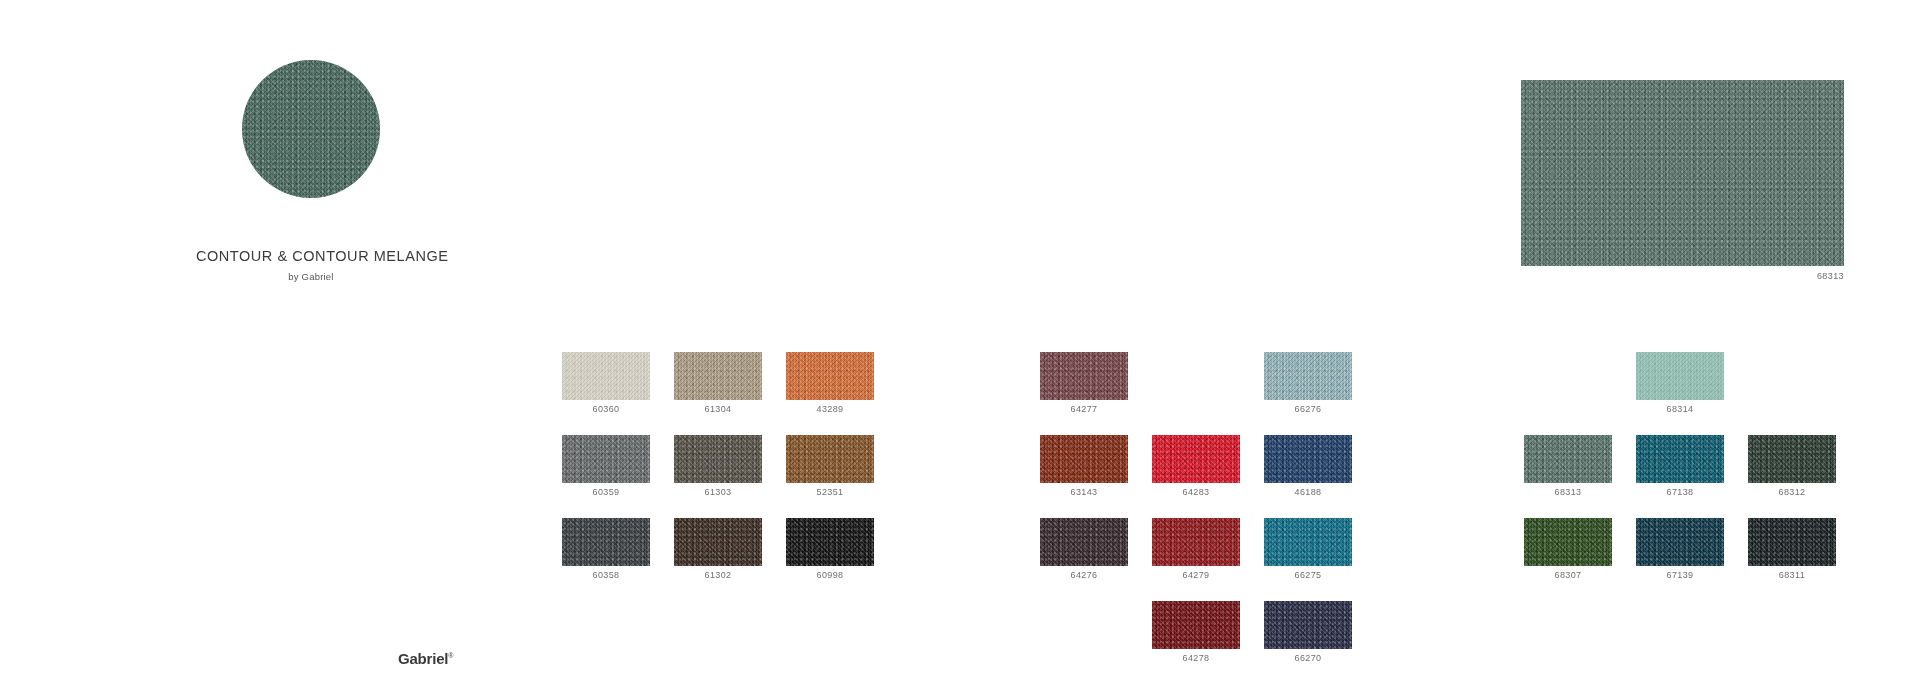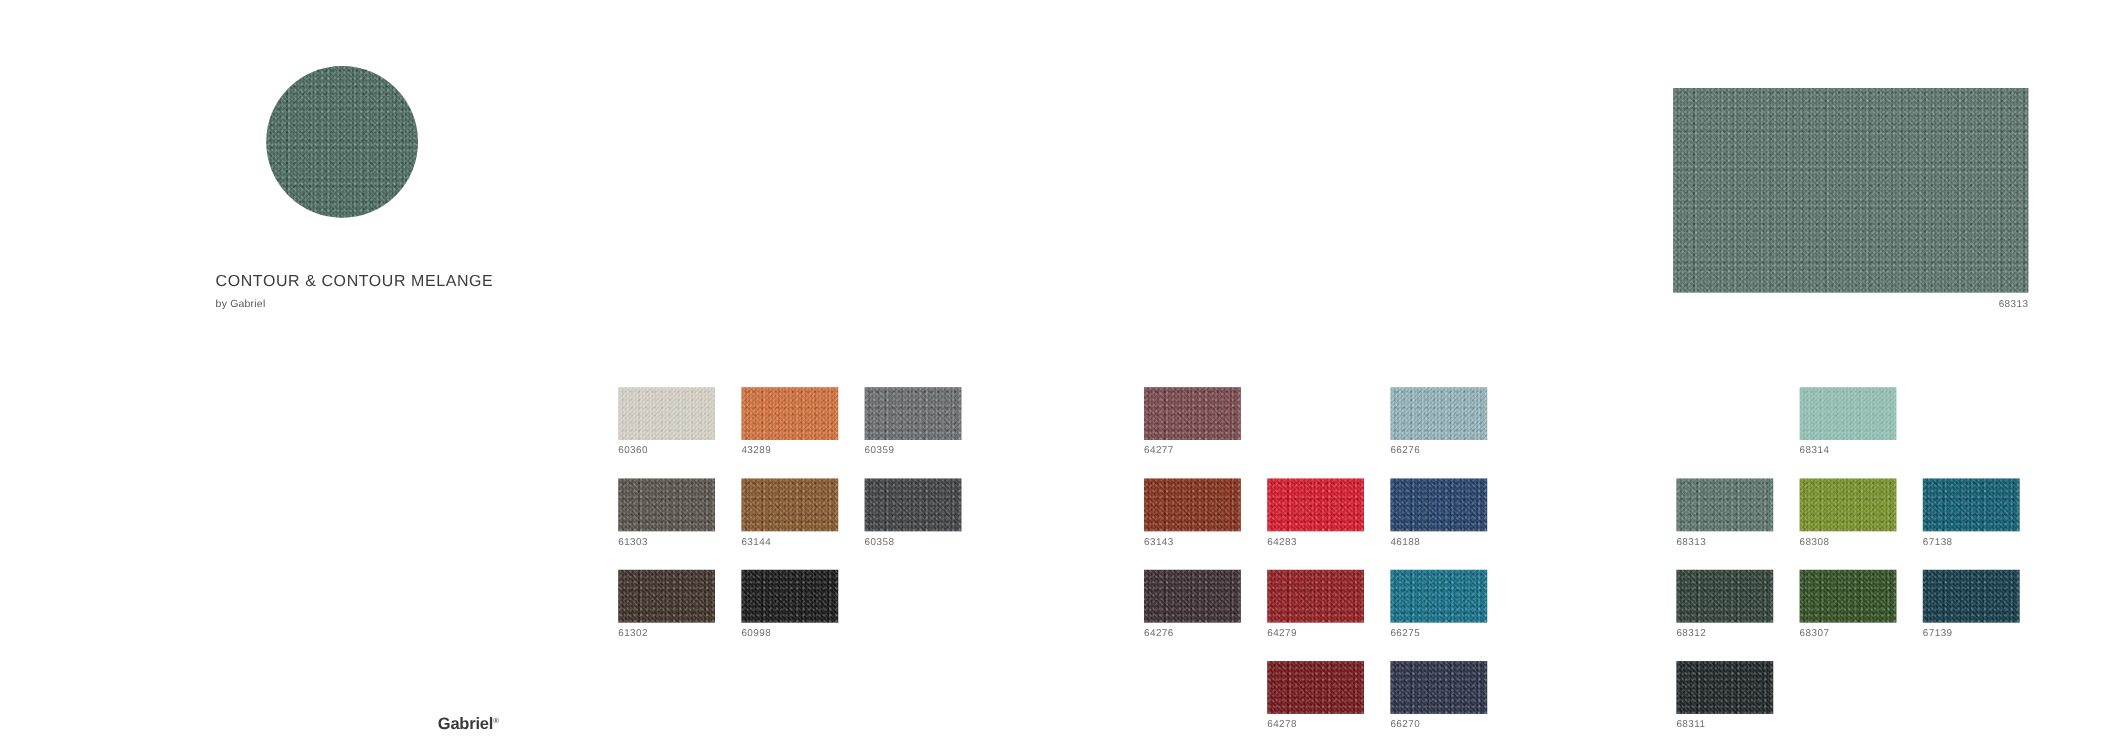--- a/index.html
+++ b/index.html
@@ -38,21 +38,21 @@
   #hero-circle{
     width:138px;height:138px;border-radius:50%;
     margin:0 auto;
   }
   #brand-title{
     margin-top:50px;text-align:center;
     font-size:14.5px;letter-spacing:.55px;color:#3b3b3b;font-weight:400;
     white-space:nowrap;
   }
   #brand-sub{
-    margin-top:7px;text-align:left;
+    margin-top:7px;text-align:center;
     font-size:9.5px;color:#555;letter-spacing:.2px;
   }
 
   
   #hero-wrap{position:absolute;left:1521px;top:80px;width:323px;}
   #hero-swatch{width:323px;height:186px;}
   #hero-label{
     margin-top:5px;text-align:right;
     font-size:9px;color:#6b6b6b;letter-spacing:.4px;
   }
@@ -62,21 +62,21 @@
   #group-neutrals{left:562px;}
   #group-reds{left:1040px;}
   #group-greens{left:1524px;}
 
   .grid{display:grid;grid-template-columns:repeat(3,88px);
         column-gap:24px;row-gap:20px;}
   .cell{width:88px;}
   .cell.empty{visibility:hidden;}
   .swatch{width:88px;height:48px;}
   .sw-label{
-    margin-top:4px;text-align:left;
+    margin-top:4px;text-align:center;
     font-size:9px;color:#6e6e6e;letter-spacing:.4px;line-height:11px;
   }
 
   
   #footer-logo{
     position:absolute;left:398px;top:650px;
     font-size:15px;font-weight:bold;color:#3a3a3a;letter-spacing:-.2px;
   }
   #footer-logo .reg{font-size:7px;vertical-align:super;font-weight:normal;}
 </style>
@@ -96,34 +96,38 @@
     <div id="hero-label">68313</div>
   </div>
 
   <div class="group" id="group-neutrals">
     <div class="grid">
         <div class="cell">
           <div class="swatch fab" style="--c: #dcd8cc; --tex: 0.45; --mel: 0.35; --m: rgba(255,255,255,0.16); --d: rgba(0,0,0,0.2);"></div>
           <div class="sw-label">60360</div>
         </div>
         <div class="cell">
+          <div class="swatch fab" style="--c: #b5a68d; --tex: 0.85; --mel: 0.8; --m: rgba(255,255,255,0.16); --d: rgba(0,0,0,0.2);"></div>
+          <div class="sw-label">61304</div>
+        </div>
+        <div class="cell">
           <div class="swatch fab" style="--c: #e0763f; --tex: 0.85; --mel: 0.8; --m: rgba(255,255,255,0.16); --d: rgba(0,0,0,0.2);"></div>
           <div class="sw-label">43289</div>
         </div>
         <div class="cell">
           <div class="swatch fab" style="--c: #6e7172; --tex: 0.85; --mel: 0.8; --m: rgba(255,255,255,0.22); --d: rgba(0,0,0,0.3);"></div>
           <div class="sw-label">60359</div>
         </div>
         <div class="cell">
           <div class="swatch fab" style="--c: #5b564c; --tex: 0.85; --mel: 0.8; --m: rgba(255,255,255,0.22); --d: rgba(0,0,0,0.3);"></div>
           <div class="sw-label">61303</div>
         </div>
         <div class="cell">
           <div class="swatch fab" style="--c: #8c5a2b; --tex: 0.85; --mel: 0.8; --m: rgba(255,255,255,0.22); --d: rgba(0,0,0,0.3);"></div>
-          <div class="sw-label">63144</div>
+          <div class="sw-label">52351</div>
         </div>
         <div class="cell">
           <div class="swatch fab" style="--c: #3f4246; --tex: 0.85; --mel: 0.8; --m: rgba(255,255,255,0.22); --d: rgba(0,0,0,0.3);"></div>
           <div class="sw-label">60358</div>
         </div>
         <div class="cell">
           <div class="swatch fab" style="--c: #3f3026; --tex: 0.85; --mel: 0.8; --m: rgba(255,255,255,0.22); --d: rgba(0,0,0,0.3);"></div>
           <div class="sw-label">61302</div>
         </div>
         <div class="cell">
@@ -200,24 +204,20 @@
         </div>
         <div class="cell empty">
           <div class="swatch fab"></div>
           <div class="sw-label"></div>
         </div>
         <div class="cell">
           <div class="swatch fab" style="--c: #5e7a70; --tex: 0.85; --mel: 0.8; --m: rgba(255,255,255,0.22); --d: rgba(0,0,0,0.3);"></div>
           <div class="sw-label">68313</div>
         </div>
         <div class="cell">
-          <div class="swatch fab" style="--c: #7d9a29; --tex: 0.85; --mel: 0.8; --m: rgba(255,255,255,0.16); --d: rgba(0,0,0,0.2);"></div>
-          <div class="sw-label">68308</div>
-        </div>
-        <div class="cell">
           <div class="swatch fab" style="--c: #0d6076; --tex: 0.85; --mel: 0.8; --m: rgba(255,255,255,0.22); --d: rgba(0,0,0,0.3);"></div>
           <div class="sw-label">67138</div>
         </div>
         <div class="cell">
           <div class="swatch fab" style="--c: #2e4036; --tex: 0.85; --mel: 0.8; --m: rgba(255,255,255,0.22); --d: rgba(0,0,0,0.3);"></div>
           <div class="sw-label">68312</div>
         </div>
         <div class="cell">
           <div class="swatch fab" style="--c: #2f5120; --tex: 0.85; --mel: 0.8; --m: rgba(255,255,255,0.22); --d: rgba(0,0,0,0.3);"></div>
           <div class="sw-label">68307</div>

